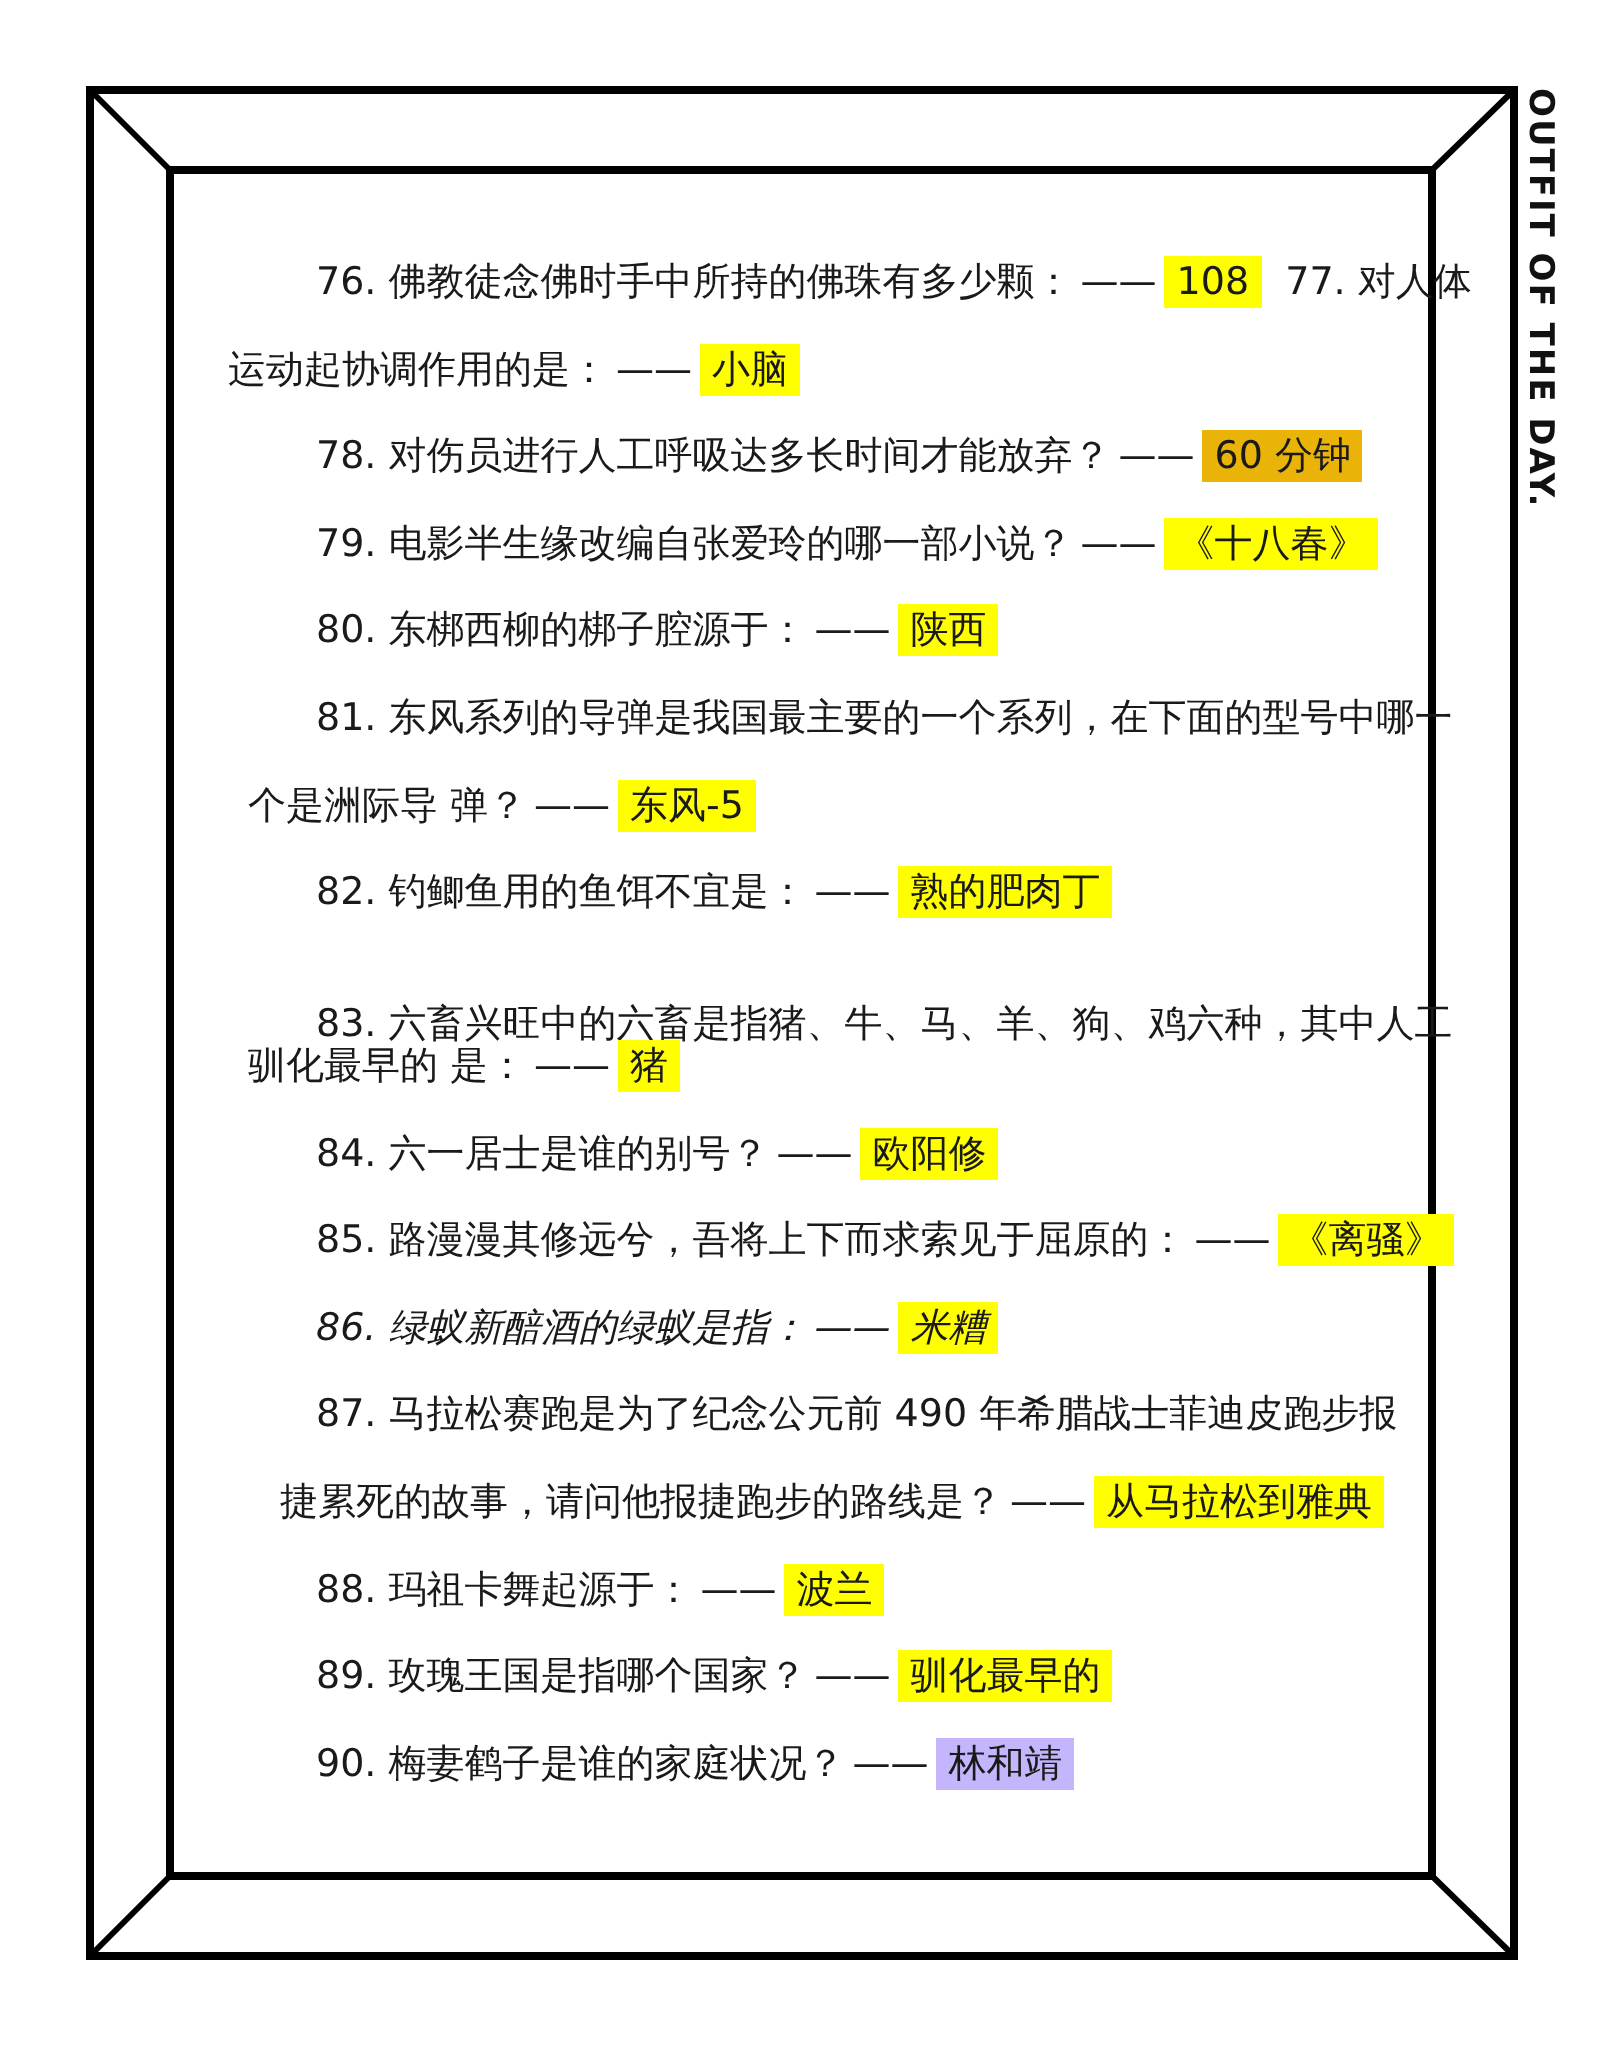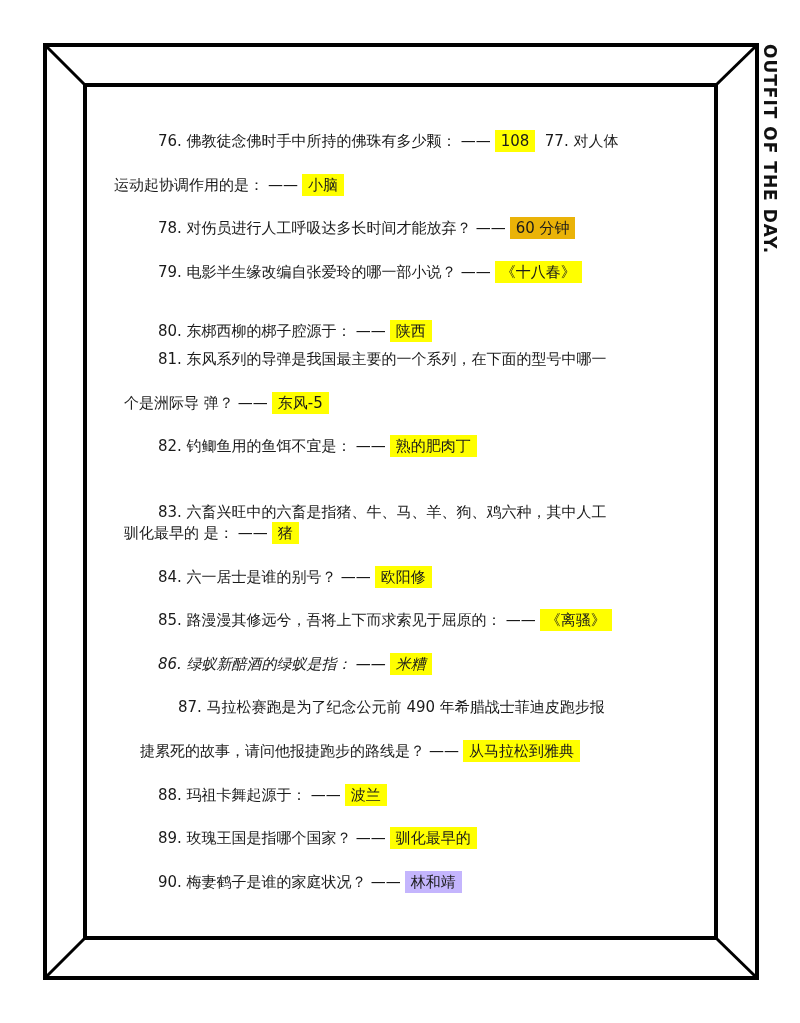--- a/index.html
+++ b/index.html
@@ -4,21 +4,21 @@
 <style>
   html, body { margin:0; padding:0; background:#ffffff; }
   body { width:800px; height:1023px; position:relative; overflow:hidden;
          font-family:"DejaVu Sans", "Liberation Sans", sans-serif; color:#1a1a1a; }
   svg.frame { position:absolute; left:0; top:0; }
   .side-text { position:absolute; left:758px; top:44px; width:30px; height:240px; }
   .side-text span { position:absolute; left:2px; top:0; writing-mode:vertical-rl;
                     font-family:"DejaVu Sans", sans-serif; font-weight:bold; font-size:17px;
                     letter-spacing:1px; color:#111; white-space:nowrap; }
   .content { position:absolute; left:0; top:0; width:800px; }
-  .line { position:absolute; font-size:15px; white-space:nowrap; line-height:24px; }
+  .line { position:absolute; font-size:19px; white-space:nowrap; line-height:24px; }
   .dash { display:inline-block; margin:0 4px; }
   .ans { background:#ffff00; padding:2px 6px; }
 </style>
 </head>
 <body>
 
 <svg class="frame" width="800" height="1023" viewBox="0 0 800 1023">
   <rect x="45" y="45" width="712" height="933" fill="none" stroke="#000" stroke-width="4"></rect>
   <rect x="85" y="85" width="631" height="853" fill="none" stroke="#000" stroke-width="4"></rect>
   <line x1="45" y1="45" x2="85" y2="85" stroke="#000" stroke-width="3"></line>
@@ -29,27 +29,27 @@
 
 <div class="side-text">
   <span>OUTFIT OF THE DAY.</span>
 </div>
 
 <div class="content" id="content">
     <div class="line" style="left: 158px; top: 129px;"><span>76. 佛教徒念佛时手中所持的佛珠有多少颗：</span><span class="dash">——</span><span class="ans" style="background: rgb(255, 255, 0);">108</span><span style="white-space: pre;">  77. 对人体</span></div>
     <div class="line" style="left: 114px; top: 173px;"><span>运动起协调作用的是：</span><span class="dash">——</span><span class="ans" style="background: rgb(255, 255, 0);">小脑</span></div>
     <div class="line" style="left: 158px; top: 216px;"><span>78. 对伤员进行人工呼吸达多长时间才能放弃？</span><span class="dash">——</span><span class="ans" style="background: #eab308;">60  分钟</span></div>
     <div class="line" style="left: 158px; top: 260px;"><span>79. 电影半生缘改编自张爱玲的哪一部小说？</span><span class="dash">——</span><span class="ans" style="background: rgb(255, 255, 0);">《十八春》</span></div>
-    <div class="line" style="left: 158px; top: 319px;"><span>80. 东梆西柳的梆子腔源于：</span><span class="dash">——</span><span class="ans" style="background: rgb(255, 255, 0);">陕西</span></div>
+    <div class="line" style="left: 158px; top: 303px;"><span>80. 东梆西柳的梆子腔源于：</span><span class="dash">——</span><span class="ans" style="background: rgb(255, 255, 0);">陕西</span></div>
     <div class="line" style="left: 158px; top: 347px;"><span>81. 东风系列的导弹是我国最主要的一个系列，在下面的型号中哪一</span></div>
     <div class="line" style="left: 124px; top: 391px;"><span>个是洲际导  弹？</span><span class="dash">——</span><span class="ans" style="background: rgb(255, 255, 0);">东风-5</span></div>
     <div class="line" style="left: 158px; top: 434px;"><span>82. 钓鲫鱼用的鱼饵不宜是：</span><span class="dash">——</span><span class="ans" style="background: rgb(255, 255, 0);">熟的肥肉丁</span></div>
     <div class="line" style="left: 158px; top: 500px;"><span>83. 六畜兴旺中的六畜是指猪、牛、马、羊、狗、鸡六种，其中人工</span></div>
     <div class="line" style="left: 124px; top: 521px;"><span>驯化最早的  是：</span><span class="dash">——</span><span class="ans" style="background: rgb(255, 255, 0);">猪</span></div>
     <div class="line" style="left: 158px; top: 565px;"><span>84. 六一居士是谁的别号？</span><span class="dash">——</span><span class="ans" style="background: rgb(255, 255, 0);">欧阳修</span></div>
     <div class="line" style="left: 158px; top: 608px;"><span>85. 路漫漫其修远兮，吾将上下而求索见于屈原的：</span><span class="dash">——</span><span class="ans" style="background: rgb(255, 255, 0); margin-top: 24px;">《离骚》</span></div>
     <div class="line" style="left: 158px; top: 652px; font-style: italic;"><span>86. 绿蚁新醅酒的绿蚁是指：</span><span class="dash">——</span><span class="ans" style="background: rgb(255, 255, 0);">米糟</span></div>
-    <div class="line" style="left: 158px; top: 695px; margin-left: 20px;"><span>87. 马拉松赛跑是为了纪念公元前   490  年希腊战士菲迪皮跑步报</span></div>
+    <div class="line" style="left: 158px; top: 695px;"><span>87. 马拉松赛跑是为了纪念公元前   490  年希腊战士菲迪皮跑步报</span></div>
     <div class="line" style="left: 124px; top: 739px; margin-left: 16px;"><span>捷累死的故事，请问他报捷跑步的路线是？</span><span class="dash">——</span><span class="ans" style="background: rgb(255, 255, 0);">从马拉松到雅典</span></div>
     <div class="line" style="left: 158px; top: 783px;"><span>88. 玛祖卡舞起源于：</span><span class="dash">——</span><span class="ans" style="background: rgb(255, 255, 0);">波兰</span></div>
     <div class="line" style="left: 158px; top: 826px;"><span>89. 玫瑰王国是指哪个国家？</span><span class="dash">——</span><span class="ans" style="background: rgb(255, 255, 0);">驯化最早的</span></div>
     <div class="line" style="left: 158px; top: 870px;"><span>90. 梅妻鹤子是谁的家庭状况？</span><span class="dash">——</span><span class="ans" style="background: #c4b5fd;">林和靖</span></div>
   </div>
 
 </body></html>

